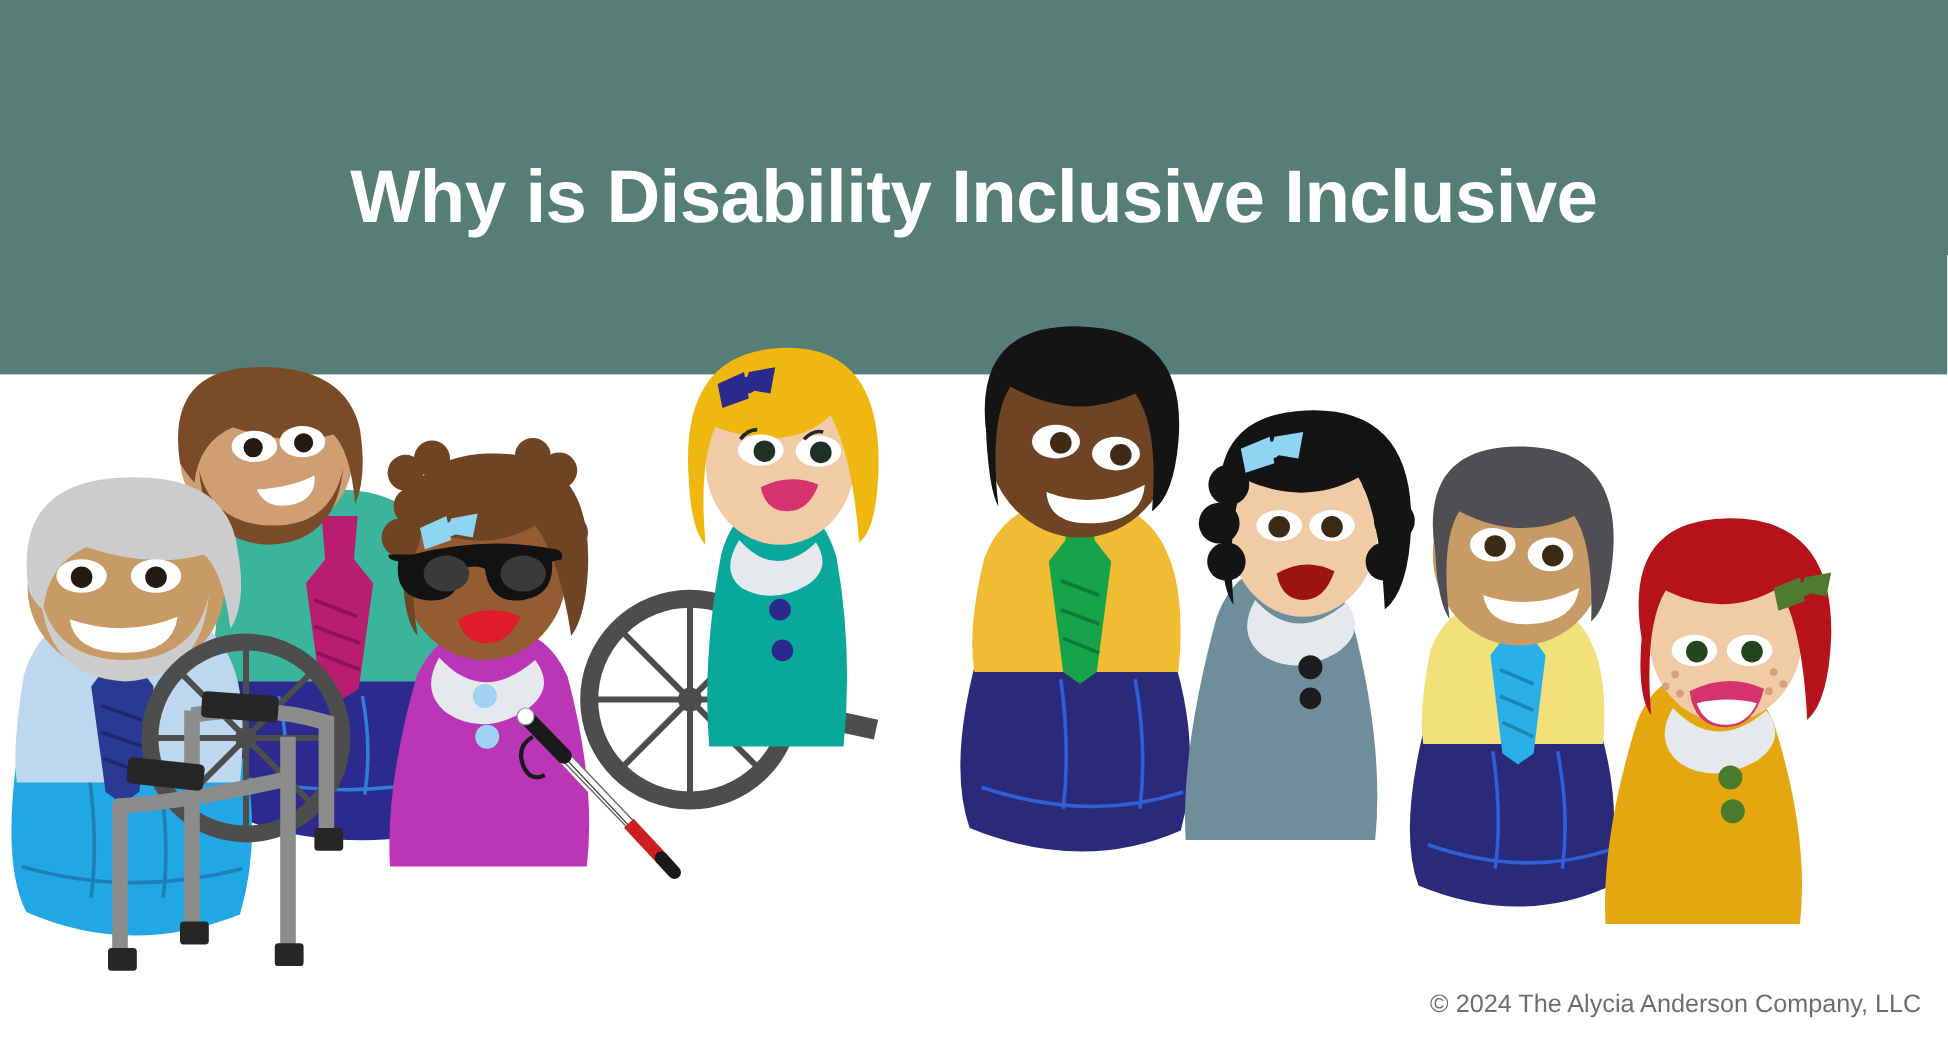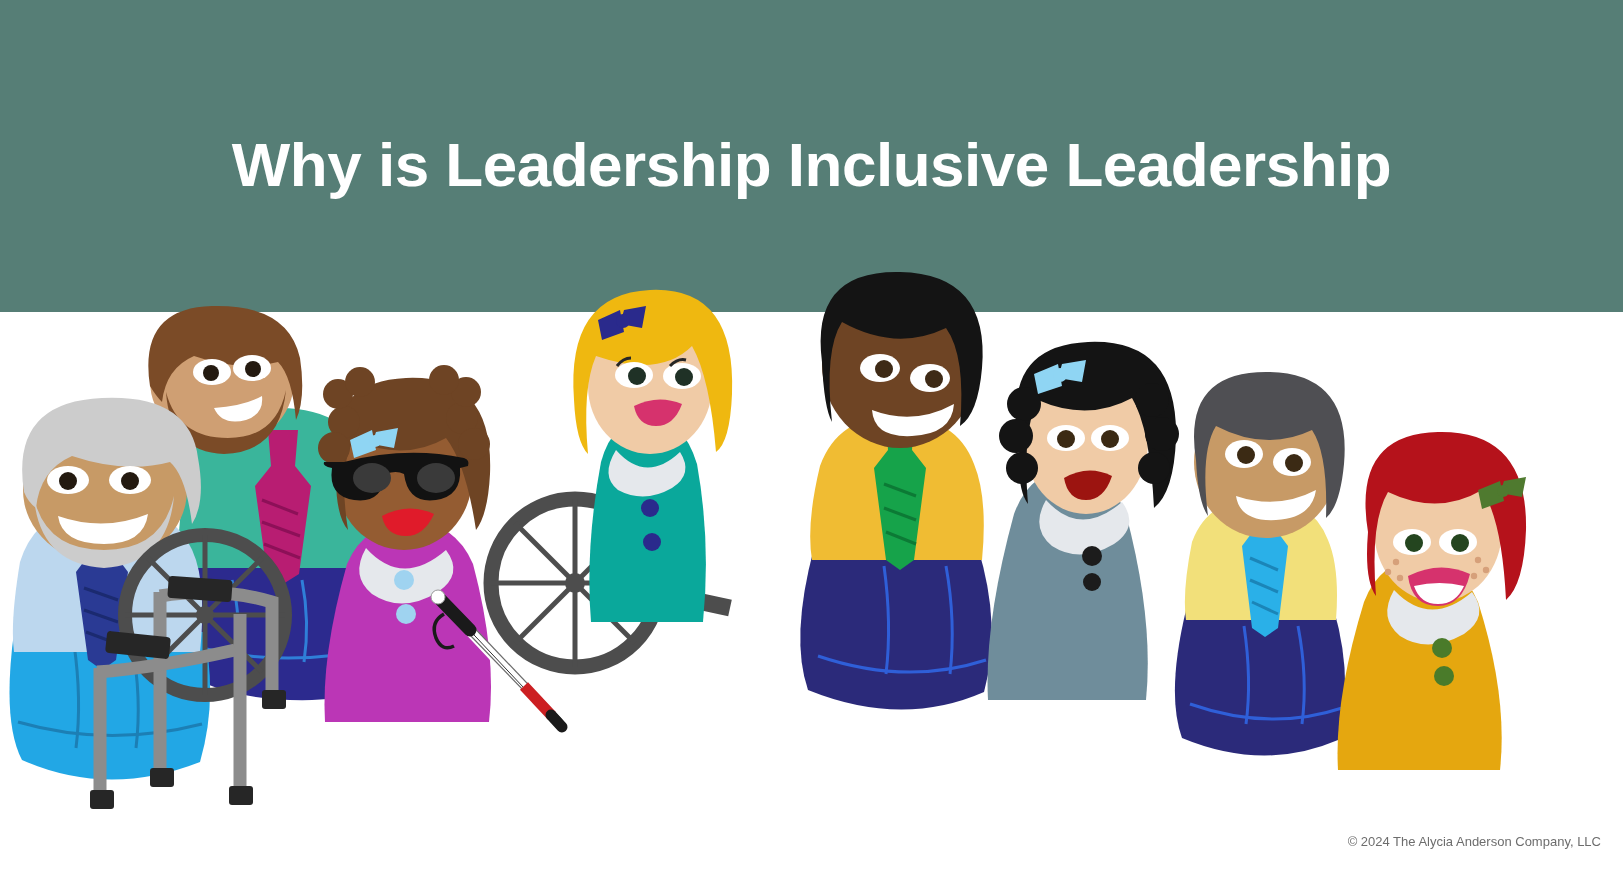--- a/index.html
+++ b/index.html
@@ -55,21 +55,21 @@
     top: 0;
     width: 1623px;
     height: 869px;
   }
   #copyright {
     position: absolute;
     right: 22px;
     bottom: 20px;
     color: #6d6d6d;
     font-family: "Liberation Sans", sans-serif;
-    font-size: 13px;
+    font-size: 21px;
     white-space: nowrap;
   }
 </style>
 </head>
 <body>
 
 <div id="slide">
 
   <div id="header-band"></div>
 
@@ -356,18 +356,18 @@
         </g>
 
         <path d="M1408 576 q32 -16 62 -2 q-8 32 -32 32 q-26 0 -30 -30 z" fill="#d6326d"></path>
         <path d="M1414 586 q26 -6 50 0 q-8 18 -26 18 q-18 0 -24 -18 z" fill="#ffffff"></path>
       </g>
 
     </g>
   </svg>
 
   <div id="title-block">
-    <div class="title-line">Why is Leadership Inclusive Leadership</div>
+    <div class="title-line">Why is Disability Inclusive Inclusive</div>
   </div>
 
   <div id="copyright">© 2024 The Alycia Anderson Company, LLC</div>
 
 </div>
 
 </body></html>

